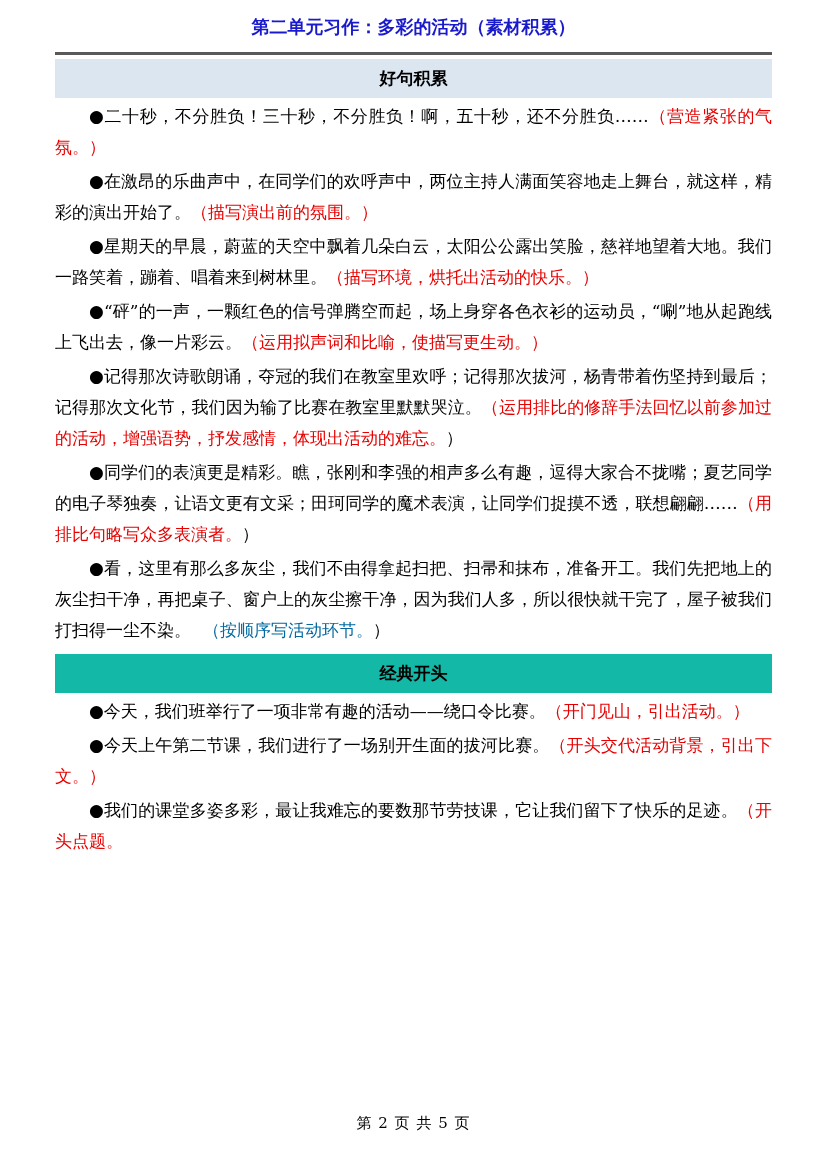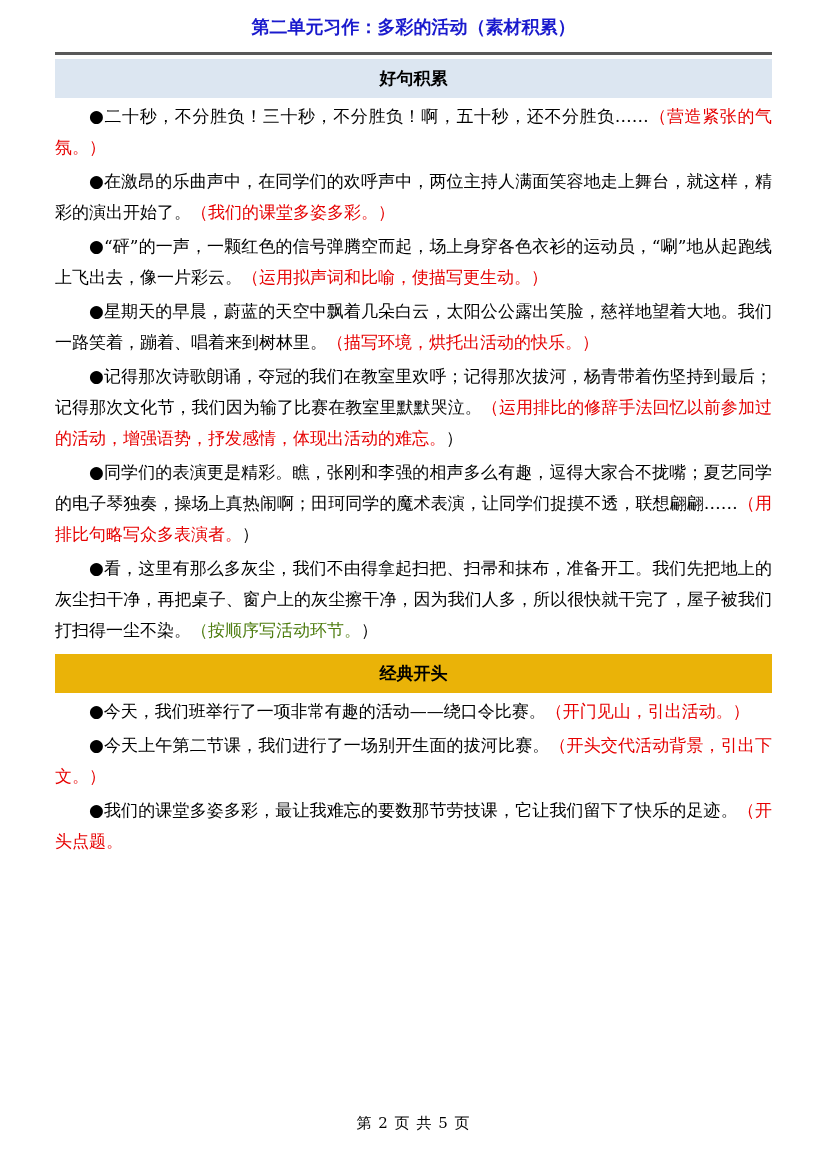--- a/index.html
+++ b/index.html
@@ -63,25 +63,25 @@
 </style>
 </head>
 <body>
 
 <div class="page">
   <h1 class="doc-title" style="color: rgb(26, 26, 205);">第二单元习作：多彩的活动（素材积累）</h1>
   <div class="title-rule" style="background: rgb(89, 89, 89);"></div>
   <div>
       <div class="section-band" style="background: rgb(220, 230, 241);">好句积累</div>
       <p class="para"><span class="black">●二十秒，不分胜负！三十秒，不分胜负！啊，五十秒，还不分胜负……</span><span class="red" style="color: rgb(230, 0, 0);">（营造紧张的气氛。）</span></p>
-      <p class="para"><span class="black">●在激昂的乐曲声中，在同学们的欢呼声中，两位主持人满面笑容地走上舞台，就这样，精彩的演出开始了。</span><span class="red" style="color: rgb(230, 0, 0);">（我们的课堂多姿多彩。）</span></p>
+      <p class="para"><span class="black">●在激昂的乐曲声中，在同学们的欢呼声中，两位主持人满面笑容地走上舞台，就这样，精彩的演出开始了。</span><span class="red" style="color: rgb(230, 0, 0);">（描写演出前的氛围。）</span></p>
+      <p class="para"><span class="black">●星期天的早晨，蔚蓝的天空中飘着几朵白云，太阳公公露出笑脸，慈祥地望着大地。我们一路笑着，蹦着、唱着来到树林里。</span><span class="red" style="color: rgb(230, 0, 0);">（描写环境，烘托出活动的快乐。）</span></p>
       <p class="para"><span class="black">●“砰”的一声，一颗红色的信号弹腾空而起，场上身穿各色衣衫的运动员，“唰”地从起跑线上飞出去，像一片彩云。</span><span class="red" style="color: rgb(230, 0, 0);">（运用拟声词和比喻，使描写更生动。）</span></p>
-      <p class="para"><span class="black">●星期天的早晨，蔚蓝的天空中飘着几朵白云，太阳公公露出笑脸，慈祥地望着大地。我们一路笑着，蹦着、唱着来到树林里。</span><span class="red" style="color: rgb(230, 0, 0);">（描写环境，烘托出活动的快乐。）</span></p>
       <p class="para"><span class="black">●记得那次诗歌朗诵，夺冠的我们在教室里欢呼；记得那次拔河，杨青带着伤坚持到最后；记得那次文化节，我们因为输了比赛在教室里默默哭泣。</span><span class="red" style="color: rgb(230, 0, 0);">（运用排比的修辞手法回忆以前参加过的活动，增强语势，抒发感情，体现出活动的难忘。</span><span class="black">）</span></p>
-      <p class="para"><span class="black">●同学们的表演更是精彩。瞧，张刚和李强的相声多么有趣，逗得大家合不拢嘴；夏艺同学的电子琴独奏，操场上真热闹啊；田珂同学的魔术表演，让同学们捉摸不透，联想翩翩……</span><span class="red" style="color: rgb(230, 0, 0);">（用排比句略写众多表演者。</span><span class="black">）</span></p>
-      <p class="para"><span class="black">●看，这里有那么多灰尘，我们不由得拿起扫把、扫帚和抹布，准备开工。我们先把地上的灰尘扫干净，再把桌子、窗户上的灰尘擦干净，因为我们人多，所以很快就干完了，屋子被我们打扫得一尘不染。</span><span class="red" style="color: #4d7c0f;">（按顺序写活动环节。</span><span class="black">）</span></p>
-      <div class="section-band" style="background: #eab308; margin-top: 8px;">经典开头</div>
+      <p class="para"><span class="black">●同学们的表演更是精彩。瞧，张刚和李强的相声多么有趣，逗得大家合不拢嘴；夏艺同学的电子琴独奏，让语文更有文采；田珂同学的魔术表演，让同学们捉摸不透，联想翩翩……</span><span class="red" style="color: rgb(230, 0, 0);">（用排比句略写众多表演者。</span><span class="black">）</span></p>
+      <p class="para"><span class="black">●看，这里有那么多灰尘，我们不由得拿起扫把、扫帚和抹布，准备开工。我们先把地上的灰尘扫干净，再把桌子、窗户上的灰尘擦干净，因为我们人多，所以很快就干完了，屋子被我们打扫得一尘不染。</span><span class="red" style="color: #0369a1; margin-left: 12px;">（按顺序写活动环节。</span><span class="black">）</span></p>
+      <div class="section-band" style="background: #14b8a6; margin-top: 8px;">经典开头</div>
       <p class="para"><span class="black">●今天，我们班举行了一项非常有趣的活动——绕口令比赛。</span><span class="red" style="color: rgb(230, 0, 0);">（开门见山，引出活动。）</span></p>
       <p class="para"><span class="black">●今天上午第二节课，我们进行了一场别开生面的拔河比赛。</span><span class="red" style="color: rgb(230, 0, 0);">（开头交代活动背景，引出下文。）</span></p>
       <p class="para"><span class="black">●我们的课堂多姿多彩，最让我难忘的要数那节劳技课，它让我们留下了快乐的足迹。</span><span class="red" style="color: rgb(230, 0, 0);">（开头点题。</span></p>
     </div>
   <div class="footer">第 2 页 共 5 页</div>
 </div>
 
 </body></html>

